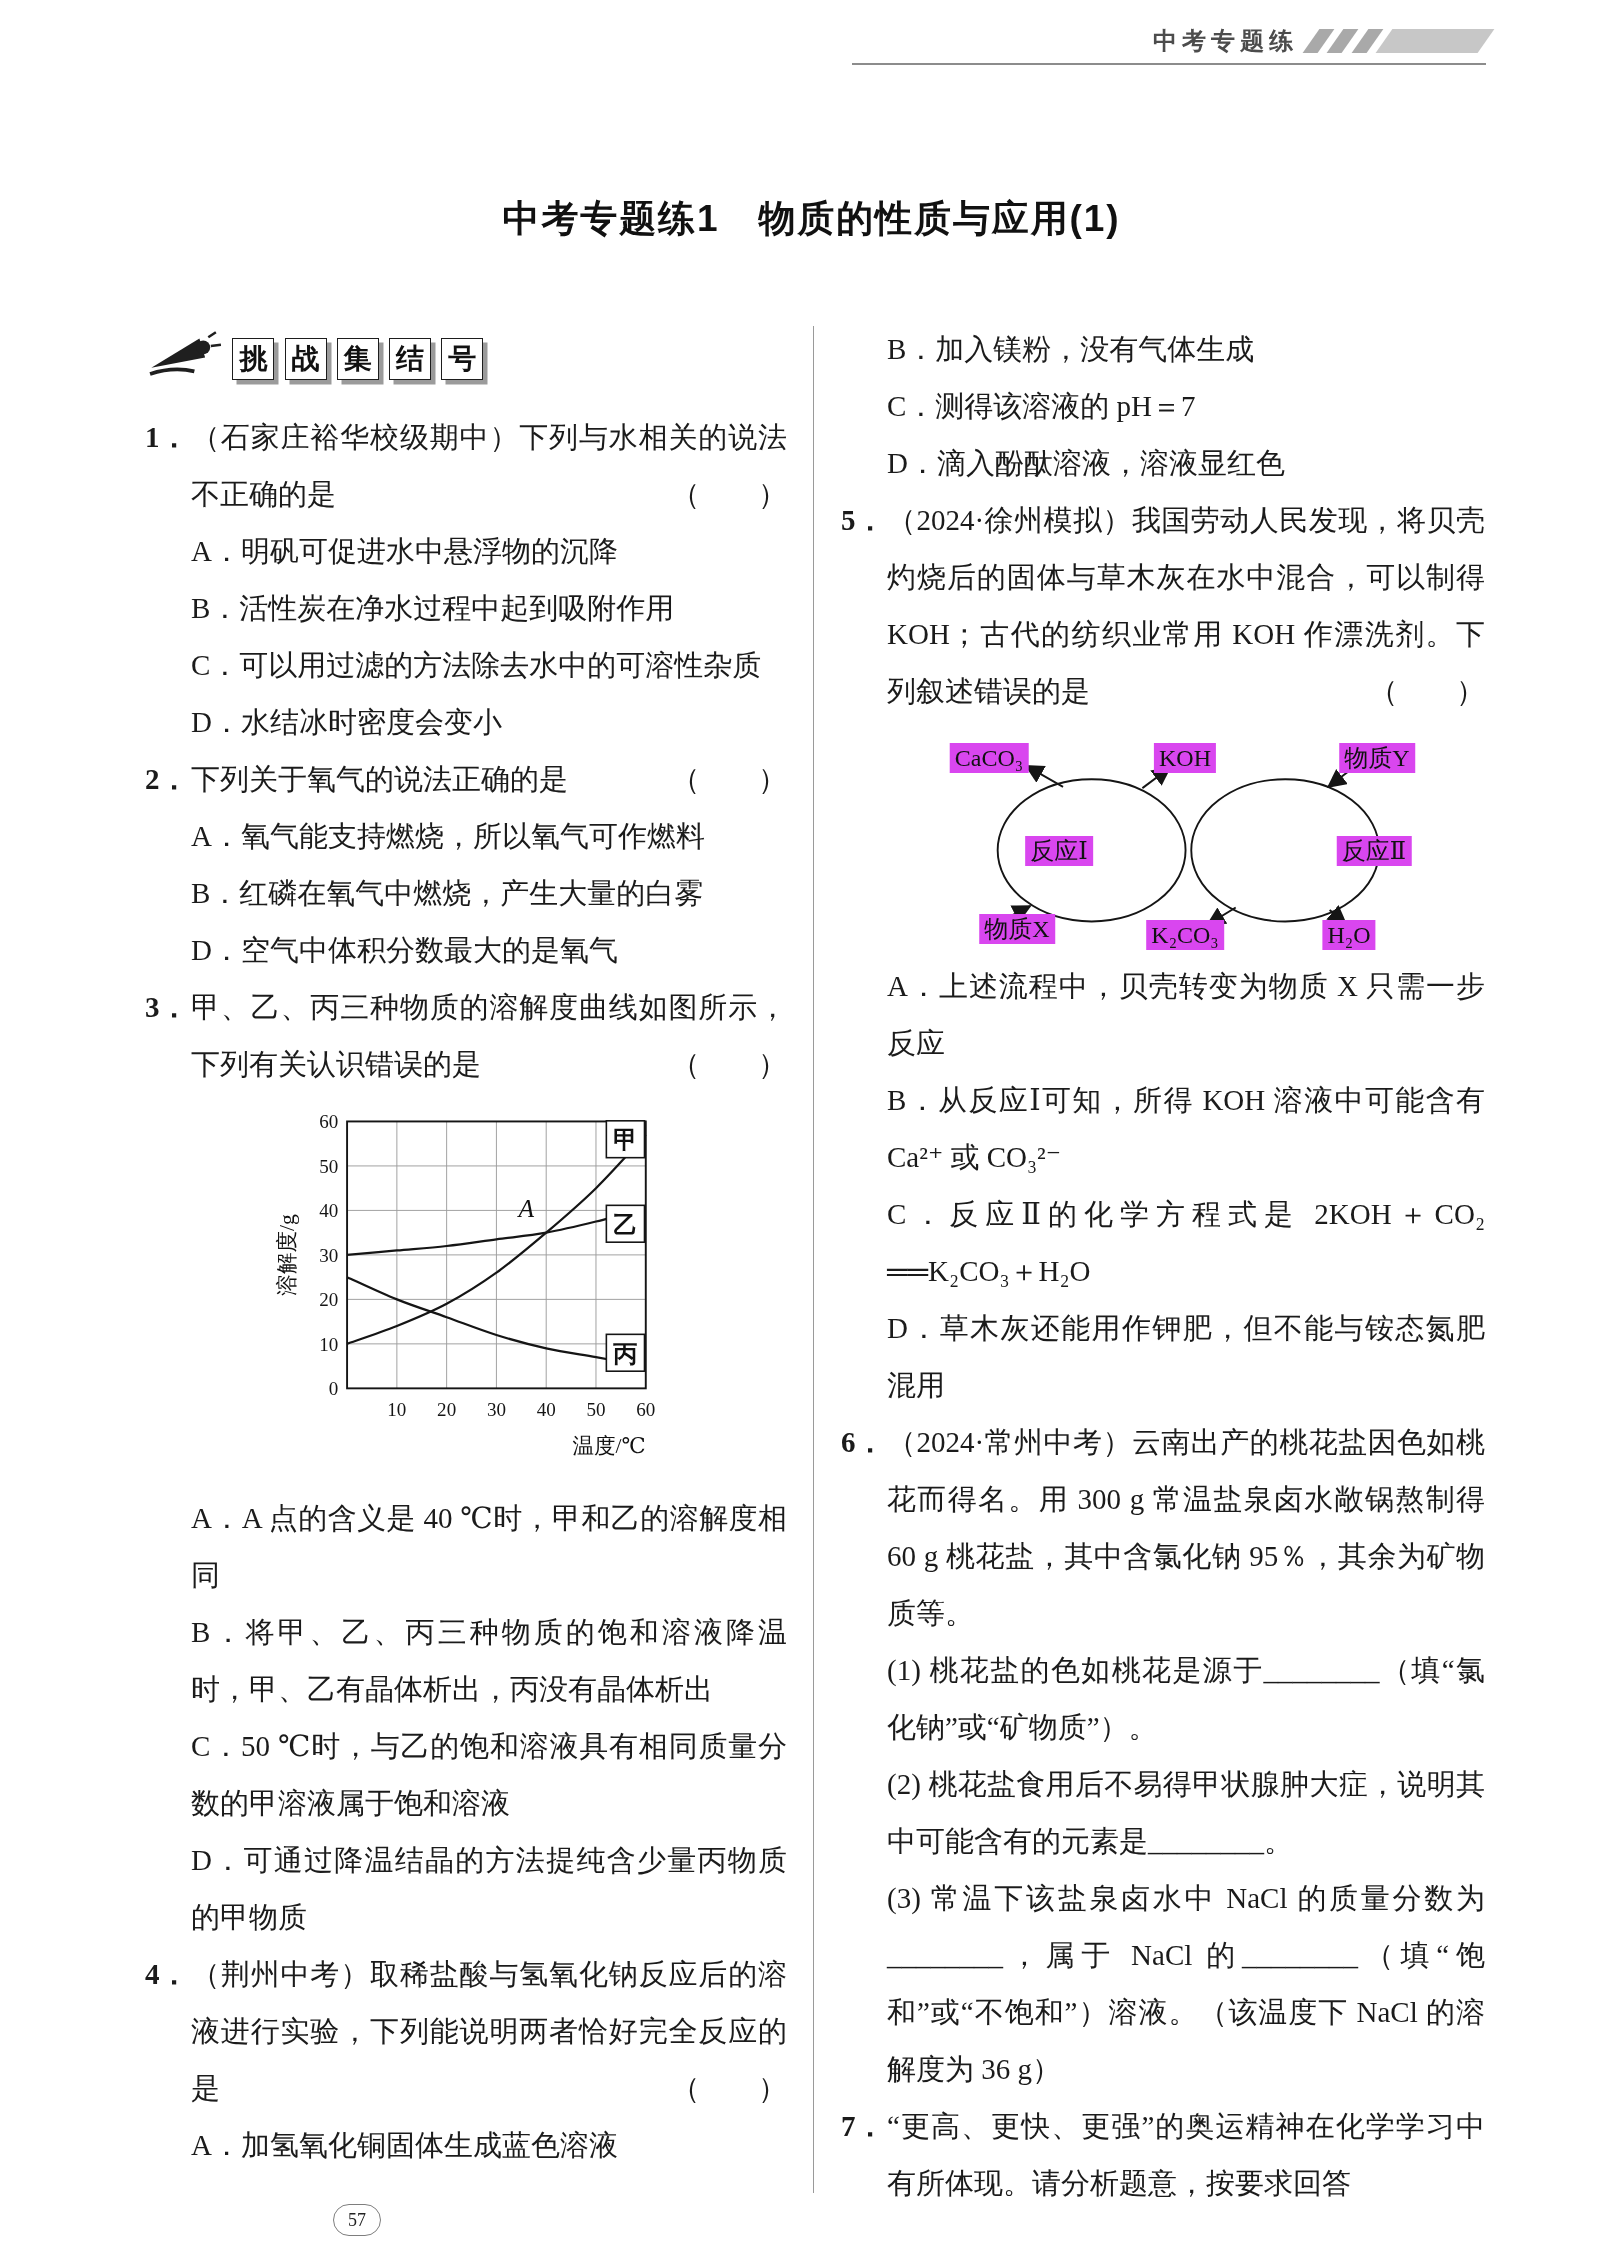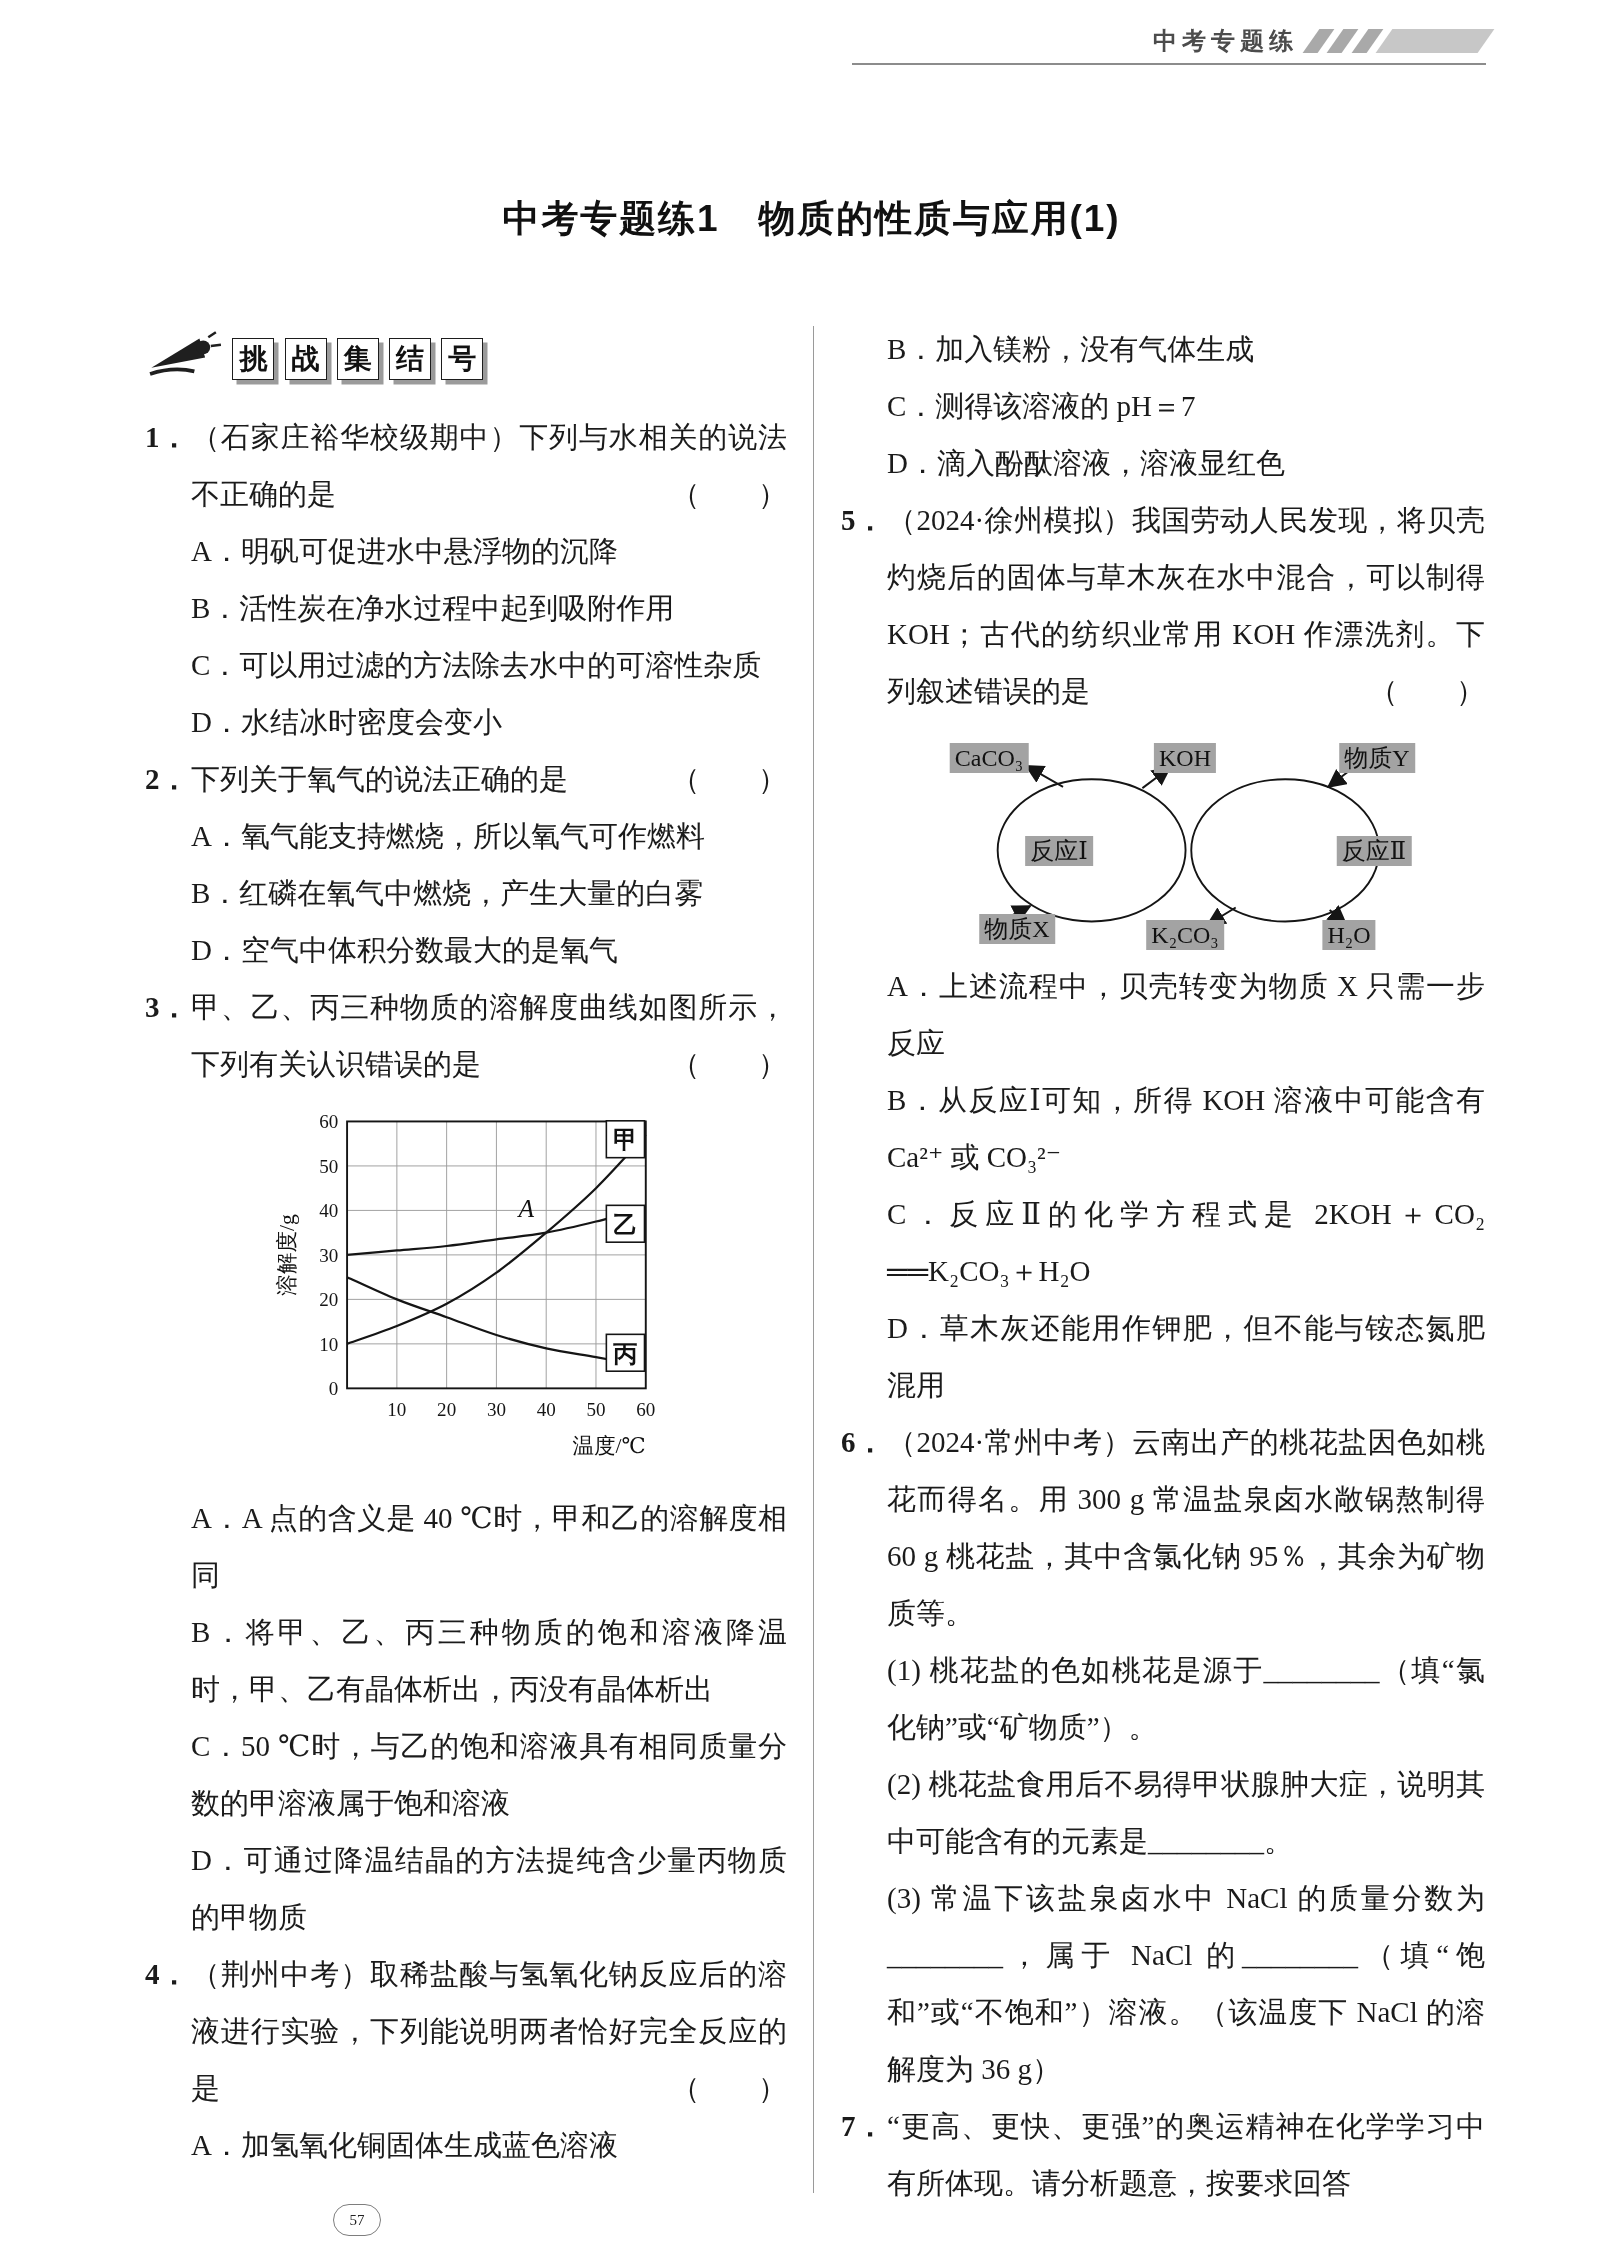--- a/index.html
+++ b/index.html
@@ -65,29 +65,29 @@
   .annot { font-size:40px; font-style:italic; fill:#111; }
   .axis-title { font-size:34px; fill:#111; }
 
   
   .diagram { position:relative; width:522px; height:219px; margin:11.4px 0 7.6px 42px; }
   .diagram svg { position:absolute; inset:0; }
   .cyc { fill:none; stroke:#151515; stroke-width:3; }
   .arrow { stroke:#151515; stroke-width:3; marker-end:url(#arrhead); }
   .dlabel {
     position:absolute; transform:translate(-50%,-50%);
-    background:#a3a3a3; padding:0 5.1px; white-space:nowrap;
+    background:#d946ef; padding:0 5.1px; white-space:nowrap;
     font-size:24px; line-height:1.25; color:#111;
   }
 
   
   .page-num {
     position:absolute; left:333px; top:2204px; width:48px; height:32px;
     border:1.9px solid #7e7e7e; border-radius:16.5px; color:#222;
-    display:flex; align-items:center; justify-content:center; font-size:15px;
+    display:flex; align-items:center; justify-content:center; font-size:18px;
   }
 </style>
 </head>
 <body>
 
 <div class="page">
 
   <div class="header">
     <div class="header-row">
       <div class="header-label">中考专题练</div>

